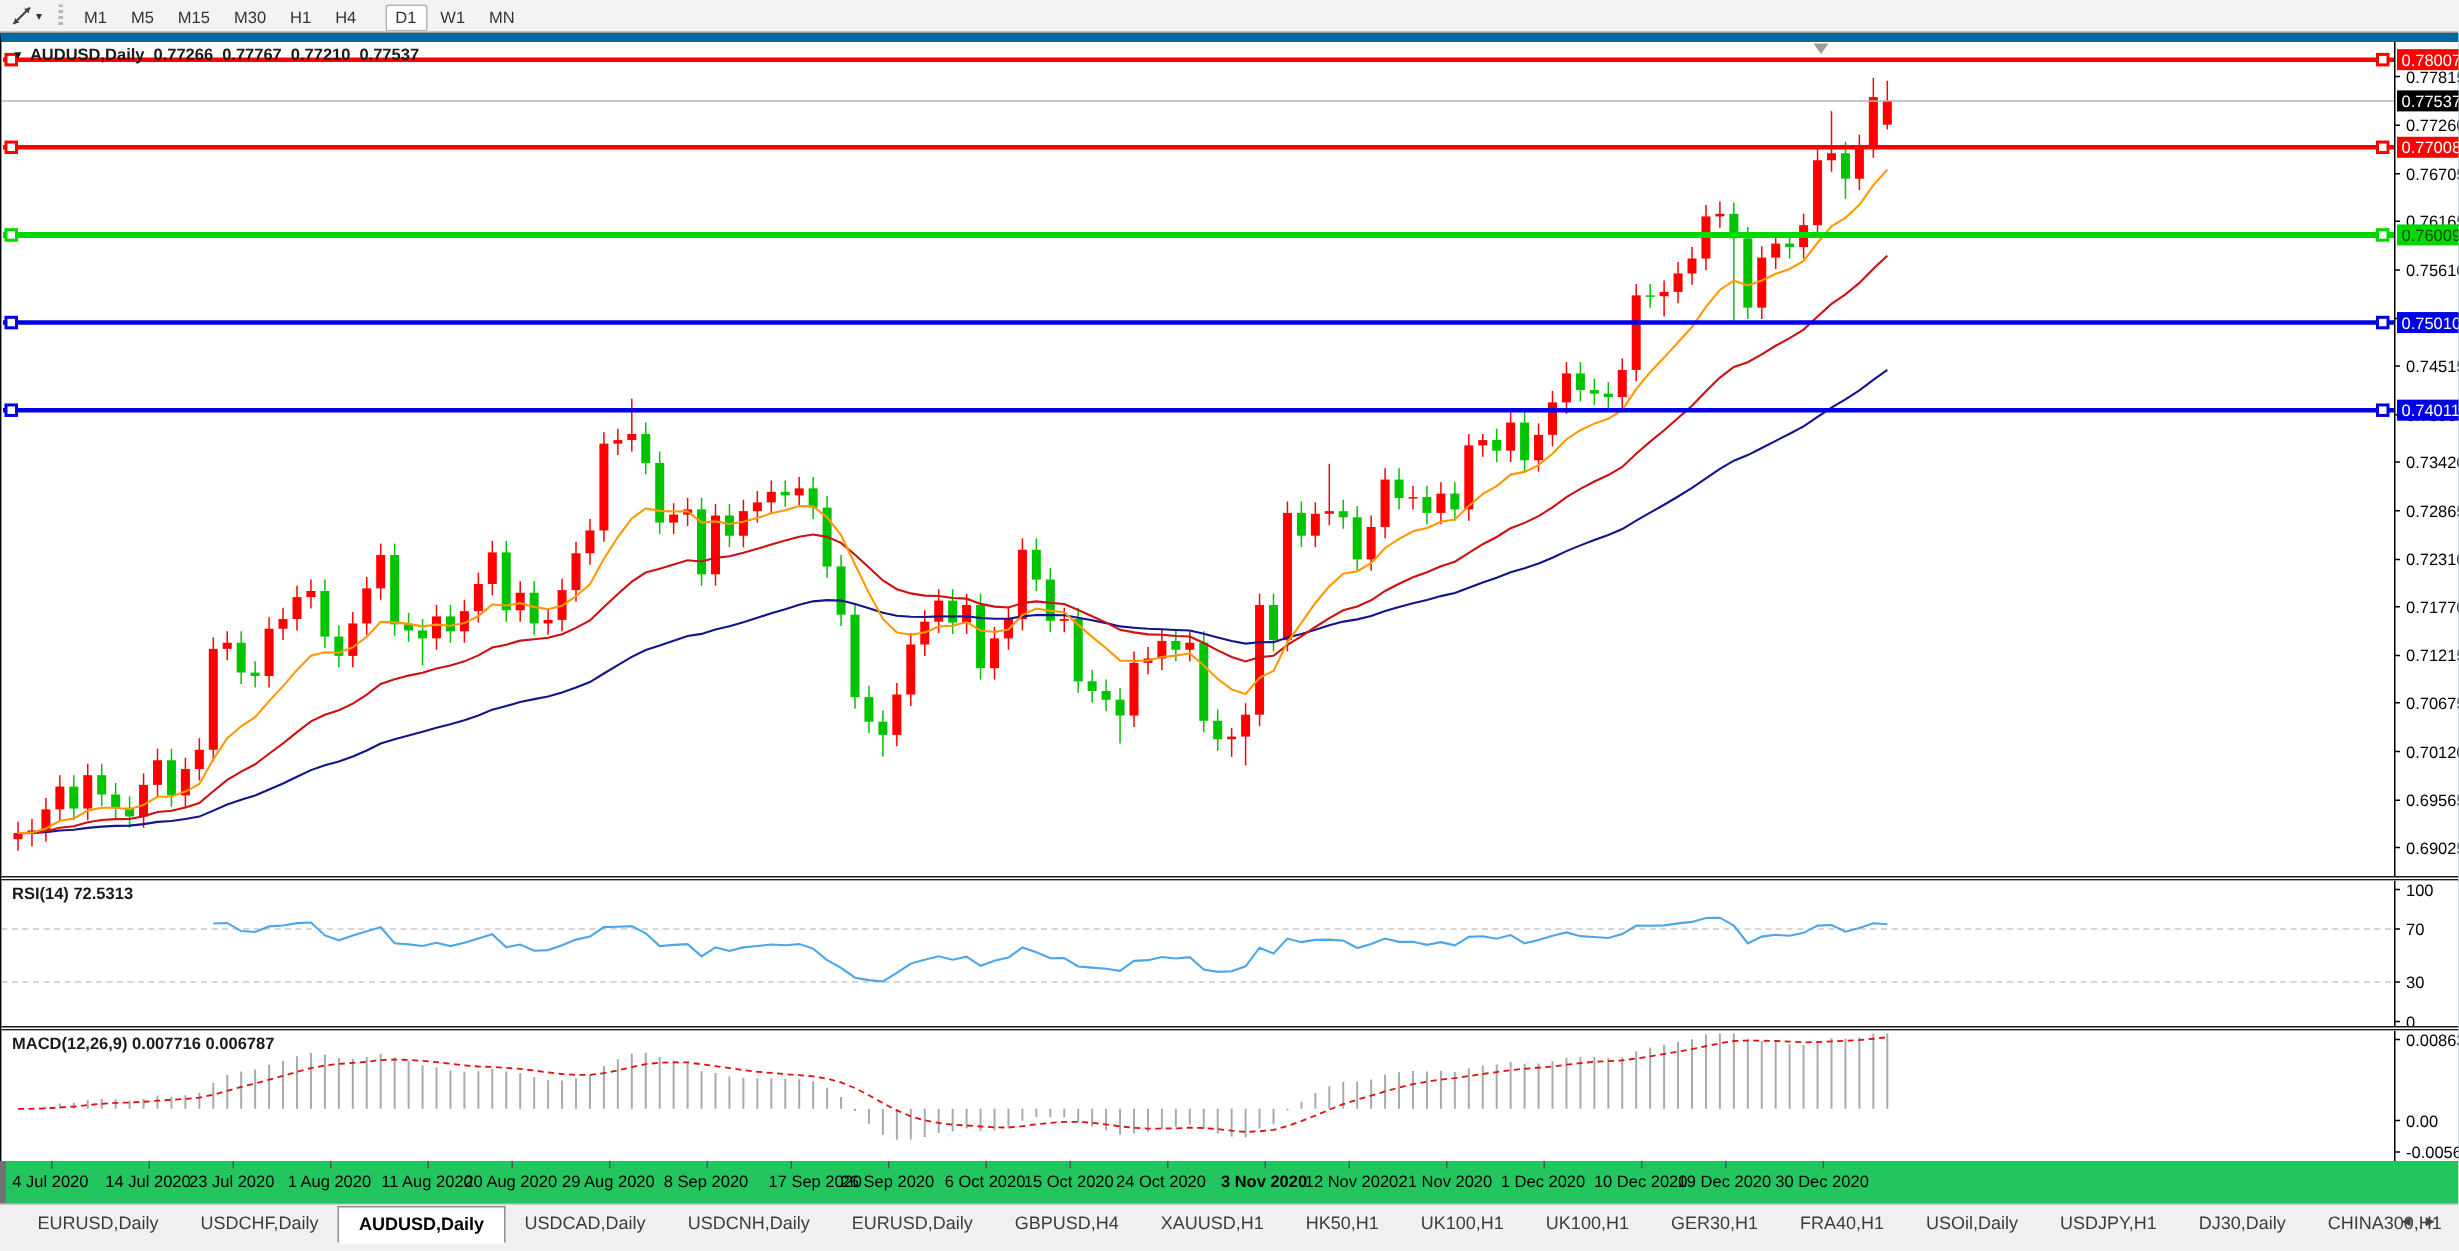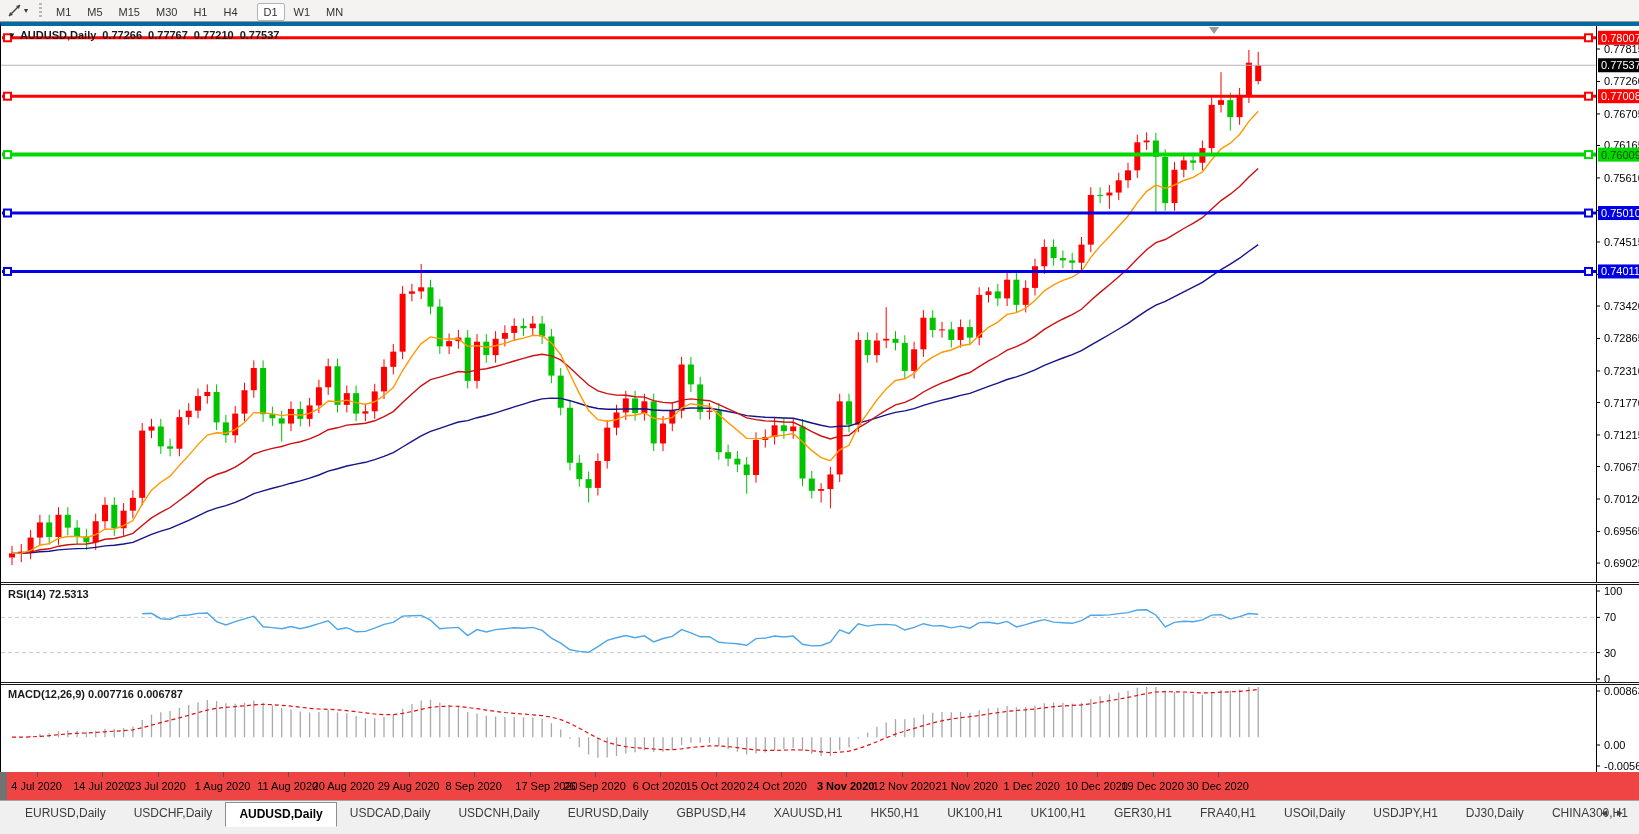--- a/index.html
+++ b/index.html
@@ -11,33 +11,33 @@
   .tool-icon { display:flex; align-items:center; gap:2px; padding:1px 3px; cursor:pointer; }
   .tool-icon svg { display:block; }
   .caret { font-size:8px; color:#333; line-height:1; }
   .grip { width:3px; height:15px; margin:0 6px 0 8px;
           background:repeating-linear-gradient(#b9b9b9 0 2px, transparent 2px 4px); }
   .tf-btn { font-size:11px; color:#333; padding:2px 6px; margin:0 1px; border:1px solid transparent;
             border-radius:2px; cursor:default; }
   .tf-btn.active { background:#fdfdfd; border:1px solid #b3b3b3; }
   .tb-sep { width:1px; height:16px; background:#c6c6c6; margin:0 5px; box-shadow:1px 0 0 #fff; }
   
-  .chart-stack { background:#0369a1; border-left:1px solid #000; border-top:4px solid #0369a1; }
+  .chart-stack { background:#0369a1; border-left:1px solid #000; border-top:6px solid #0369a1; }
   .pane { position:relative; background:#fff; }
   .pane svg { display:block; }
   .pane-sep { height:3px; background:#fff; border-top:1px solid #1a1a1a; border-bottom:1px solid #1a1a1a; }
   #main-pane  { height:556px; }
   #rsi-pane   { height:97px; }
   #macd-pane  { height:87px; }
   .overlay-label { position:absolute; left:7px; top:3px; font-size:11px; font-weight:600;
                    color:#1a1a1a; letter-spacing:0; white-space:nowrap; z-index:5; }
   .overlay-label .tri { font-size:8px; margin-right:4px; vertical-align:1px; }
   .overlay-label span { margin-right:6px; }
   
-  #date-axis { position:relative; height:28px; background:#ef4444; border-left:7px solid #737373; }
+  #date-axis { position:relative; height:28px; background:#22c55e; border-left:4px solid #737373; }
   .date-tick { position:absolute; top:0; width:1px; height:5px; background:#555; }
   .date-label { position:absolute; top:8px; font-size:11px; color:#000; transform:translateX(-50%);
                 white-space:nowrap; }
   
   #tabbar { height:38px; background:#f0f0f0; border-top:1px solid #a5a5a5; position:relative;
             display:flex; align-items:flex-start; padding:1px 0 0 12px; }
   .tab { font-size:12px; color:#3c3c3c; padding:4px 13px 5px; cursor:pointer; white-space:nowrap; }
   .tab.active { background:#fff; color:#000; font-weight:700;
                 border:1px solid #8d8d8d; border-bottom:1px solid #fff; }
   .tab-sep { width:1px; height:13px; background:#adadad; margin:6px 1px 0; }

